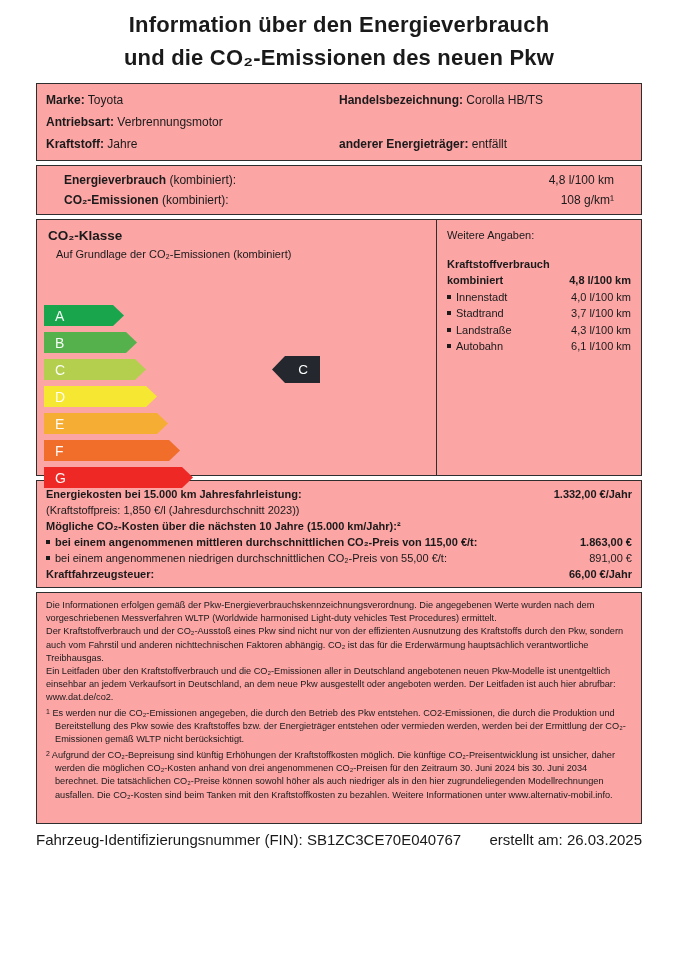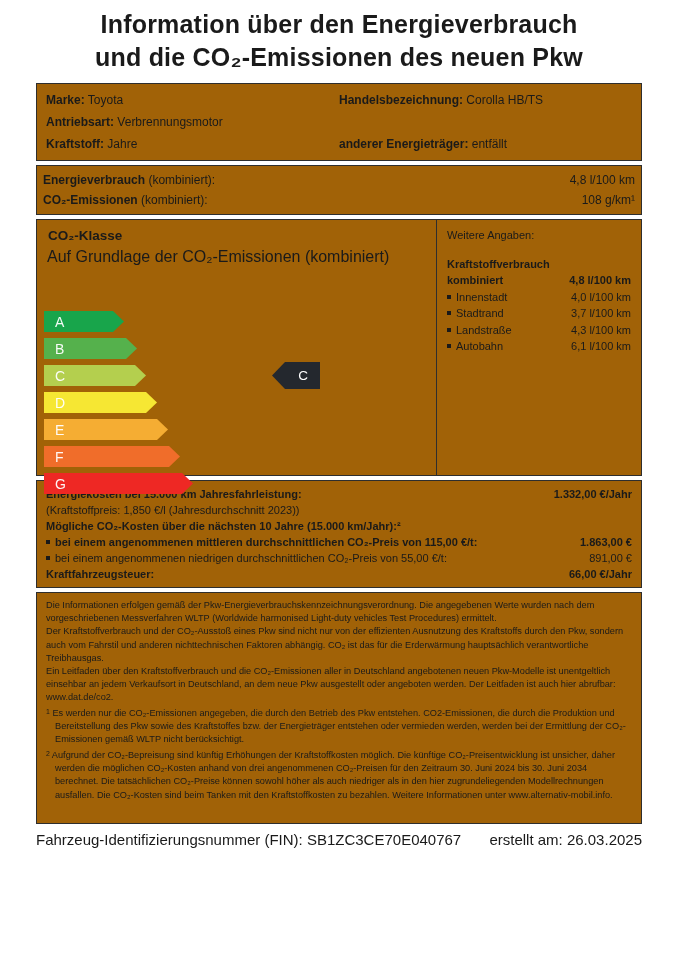--- a/index.html
+++ b/index.html
@@ -8,49 +8,49 @@
     background: #ffffff;
     color: #1a1a1a;
     font-family: "Liberation Sans", "DejaVu Sans", sans-serif;
     overflow: hidden;
   }
   .page { padding: 8px 36px 0 36px; }
 
   
   .title {
     text-align: center;
-    font-size: 25px;
+    font-size: 22px;
     font-weight: bold;
     line-height: 33px;
     margin-bottom: 9px;
     letter-spacing: 0.2px;
   }
 
   
   .box {
     border: 1px solid #2e2e2e;
     margin-bottom: 4px;
-    background: #a16207;
+    background: #fca5a5;
   }
 
   
   .box-vehicle { padding: 5px 9px; font-size: 12px; }
   .vehicle-grid { display: grid; grid-template-columns: 1fr 1fr; }
   .vehicle-grid > div { line-height: 22px; white-space: nowrap; }
   .lbl { font-weight: bold; }
 
   
-  .box-consumption { padding: 4px 6px; font-size: 12px; }
+  .box-consumption { padding: 4px 27px; font-size: 12px; }
   .cons-row { display: flex; justify-content: space-between; line-height: 20px; }
 
   
   .box-class { display: flex; height: 257px; padding: 0; }
   .chart-col { flex: 1; padding: 8px 6px 0 7px; position: relative; }
   .chart-heading { font-size: 13.5px; font-weight: bold; margin-left: 4px; }
-  .chart-subheading { font-size: 16px; margin-left: 3px; margin-top: 5px; }
+  .chart-subheading { font-size: 11px; margin-left: 12px; margin-top: 5px; }
   .scale { margin-top: 45px; }
   .class-row { height: 21px; margin-bottom: 6px; position: relative; }
   .arrow {
     height: 21px;
     display: flex; align-items: center;
     padding-left: 11px;
     color: rgba(255,255,255,0.95);
     font-size: 14px;
     clip-path: polygon(0 0, calc(100% - 11px) 0, 100% 50%, calc(100% - 11px) 100%, 0 100%);
   }

